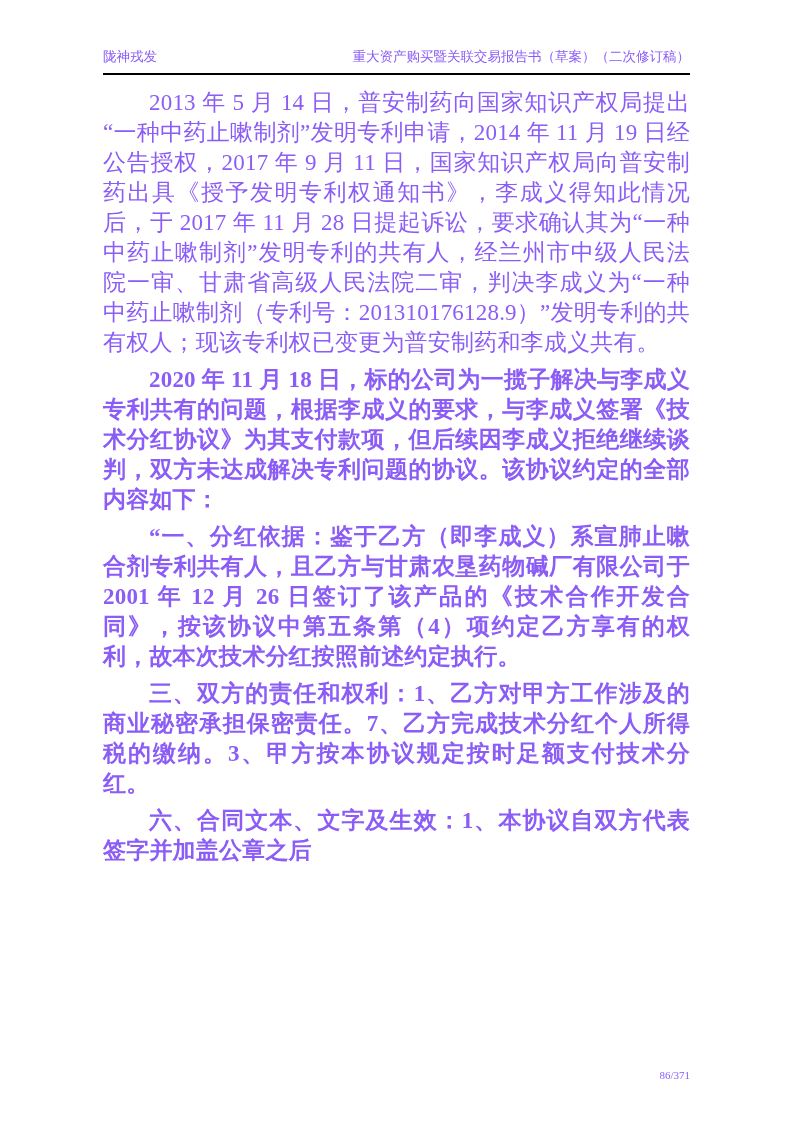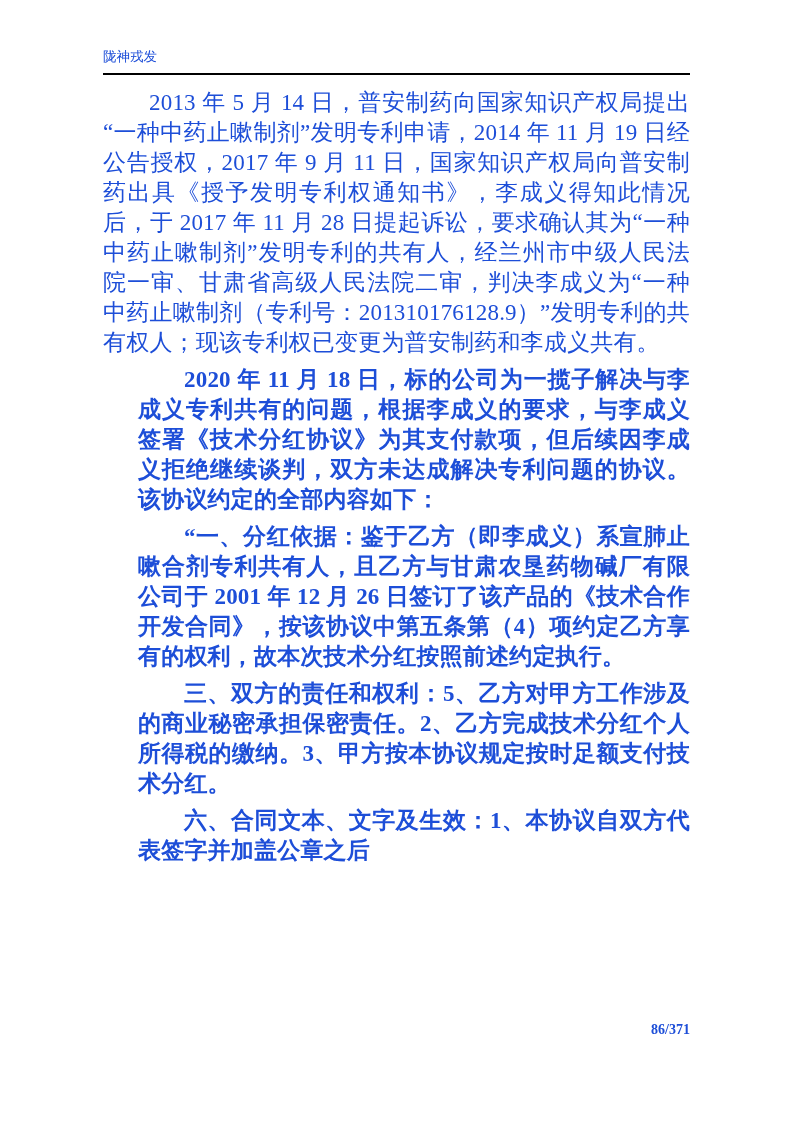--- a/index.html
+++ b/index.html
@@ -7,21 +7,21 @@
     padding: 0;
     background: #ffffff;
   }
   .page {
     position: relative;
     width: 793px;
     height: 1122px;
     background: #ffffff;
     overflow: hidden;
     font-family: "Liberation Serif", "DejaVu Serif", serif;
-    color: #1d4ed8;
+    color: #8b5cf6;
   }
   .header {
     position: absolute;
     top: 48px;
     left: 103px;
     right: 103px;
     display: flex;
     justify-content: space-between;
     align-items: flex-end;
     font-size: 13.5px;
@@ -40,46 +40,46 @@
     margin: 0 0 7px 0;
     font-size: 23px;
     line-height: 30px;
     text-align: justify;
     text-indent: 2em;
     letter-spacing: 0.2px;
     word-break: break-all;
   }
   .doc-body p.para.bold {
     font-weight: 700;
-    margin-left: 35px;
   }
   .footer {
     position: absolute;
-    top: 1021px;
+    top: 1066px;
     right: 103px;
-    font-size: 14px;
-    font-weight: 700;
+    font-size: 11px;
+    font-weight: 400;
     line-height: 18px;
   }
 </style>
 </head>
 <body>
 
 <div class="page">
 
   <div class="header">
     <span>陇神戎发</span>
+    <span>重大资产购买暨关联交易报告书（草案）（二次修订稿）</span>
   </div>
 
   <div class="doc-body">
 
   <p class="para normal">2013 年 5 月 14 日，普安制药向国家知识产权局提出“一种中药止嗽制剂”发明专利申请，2014 年 11 月 19 日经公告授权，2017 年 9 月 11 日，国家知识产权局向普安制药出具《授予发明专利权通知书》，李成义得知此情况后，于 2017 年 11 月 28 日提起诉讼，要求确认其为“一种中药止嗽制剂”发明专利的共有人，经兰州市中级人民法院一审、甘肃省高级人民法院二审，判决李成义为“一种中药止嗽制剂（专利号：201310176128.9）”发明专利的共有权人；现该专利权已变更为普安制药和李成义共有。</p>
       <p class="para bold">2020 年 11 月 18 日，标的公司为一揽子解决与李成义专利共有的问题，根据李成义的要求，与李成义签署《技术分红协议》为其支付款项，但后续因李成义拒绝继续谈判，双方未达成解决专利问题的协议。该协议约定的全部内容如下：</p>
       <p class="para bold">“一、分红依据：鉴于乙方（即李成义）系宣肺止嗽合剂专利共有人，且乙方与甘肃农垦药物碱厂有限公司于 2001 年 12 月 26 日签订了该产品的《技术合作开发合同》，按该协议中第五条第（4）项约定乙方享有的权利，故本次技术分红按照前述约定执行。</p>
-      <p class="para bold">三、双方的责任和权利：5、乙方对甲方工作涉及的商业秘密承担保密责任。2、乙方完成技术分红个人所得税的缴纳。3、甲方按本协议规定按时足额支付技术分红。</p>
+      <p class="para bold">三、双方的责任和权利：1、乙方对甲方工作涉及的商业秘密承担保密责任。7、乙方完成技术分红个人所得税的缴纳。3、甲方按本协议规定按时足额支付技术分红。</p>
       <p class="para bold">六、合同文本、文字及生效：1、本协议自双方代表签字并加盖公章之后</p>
     </div>
 
   <div class="footer">
     <span>86/371</span>
   </div>
 
 </div>
 
 </body></html>

